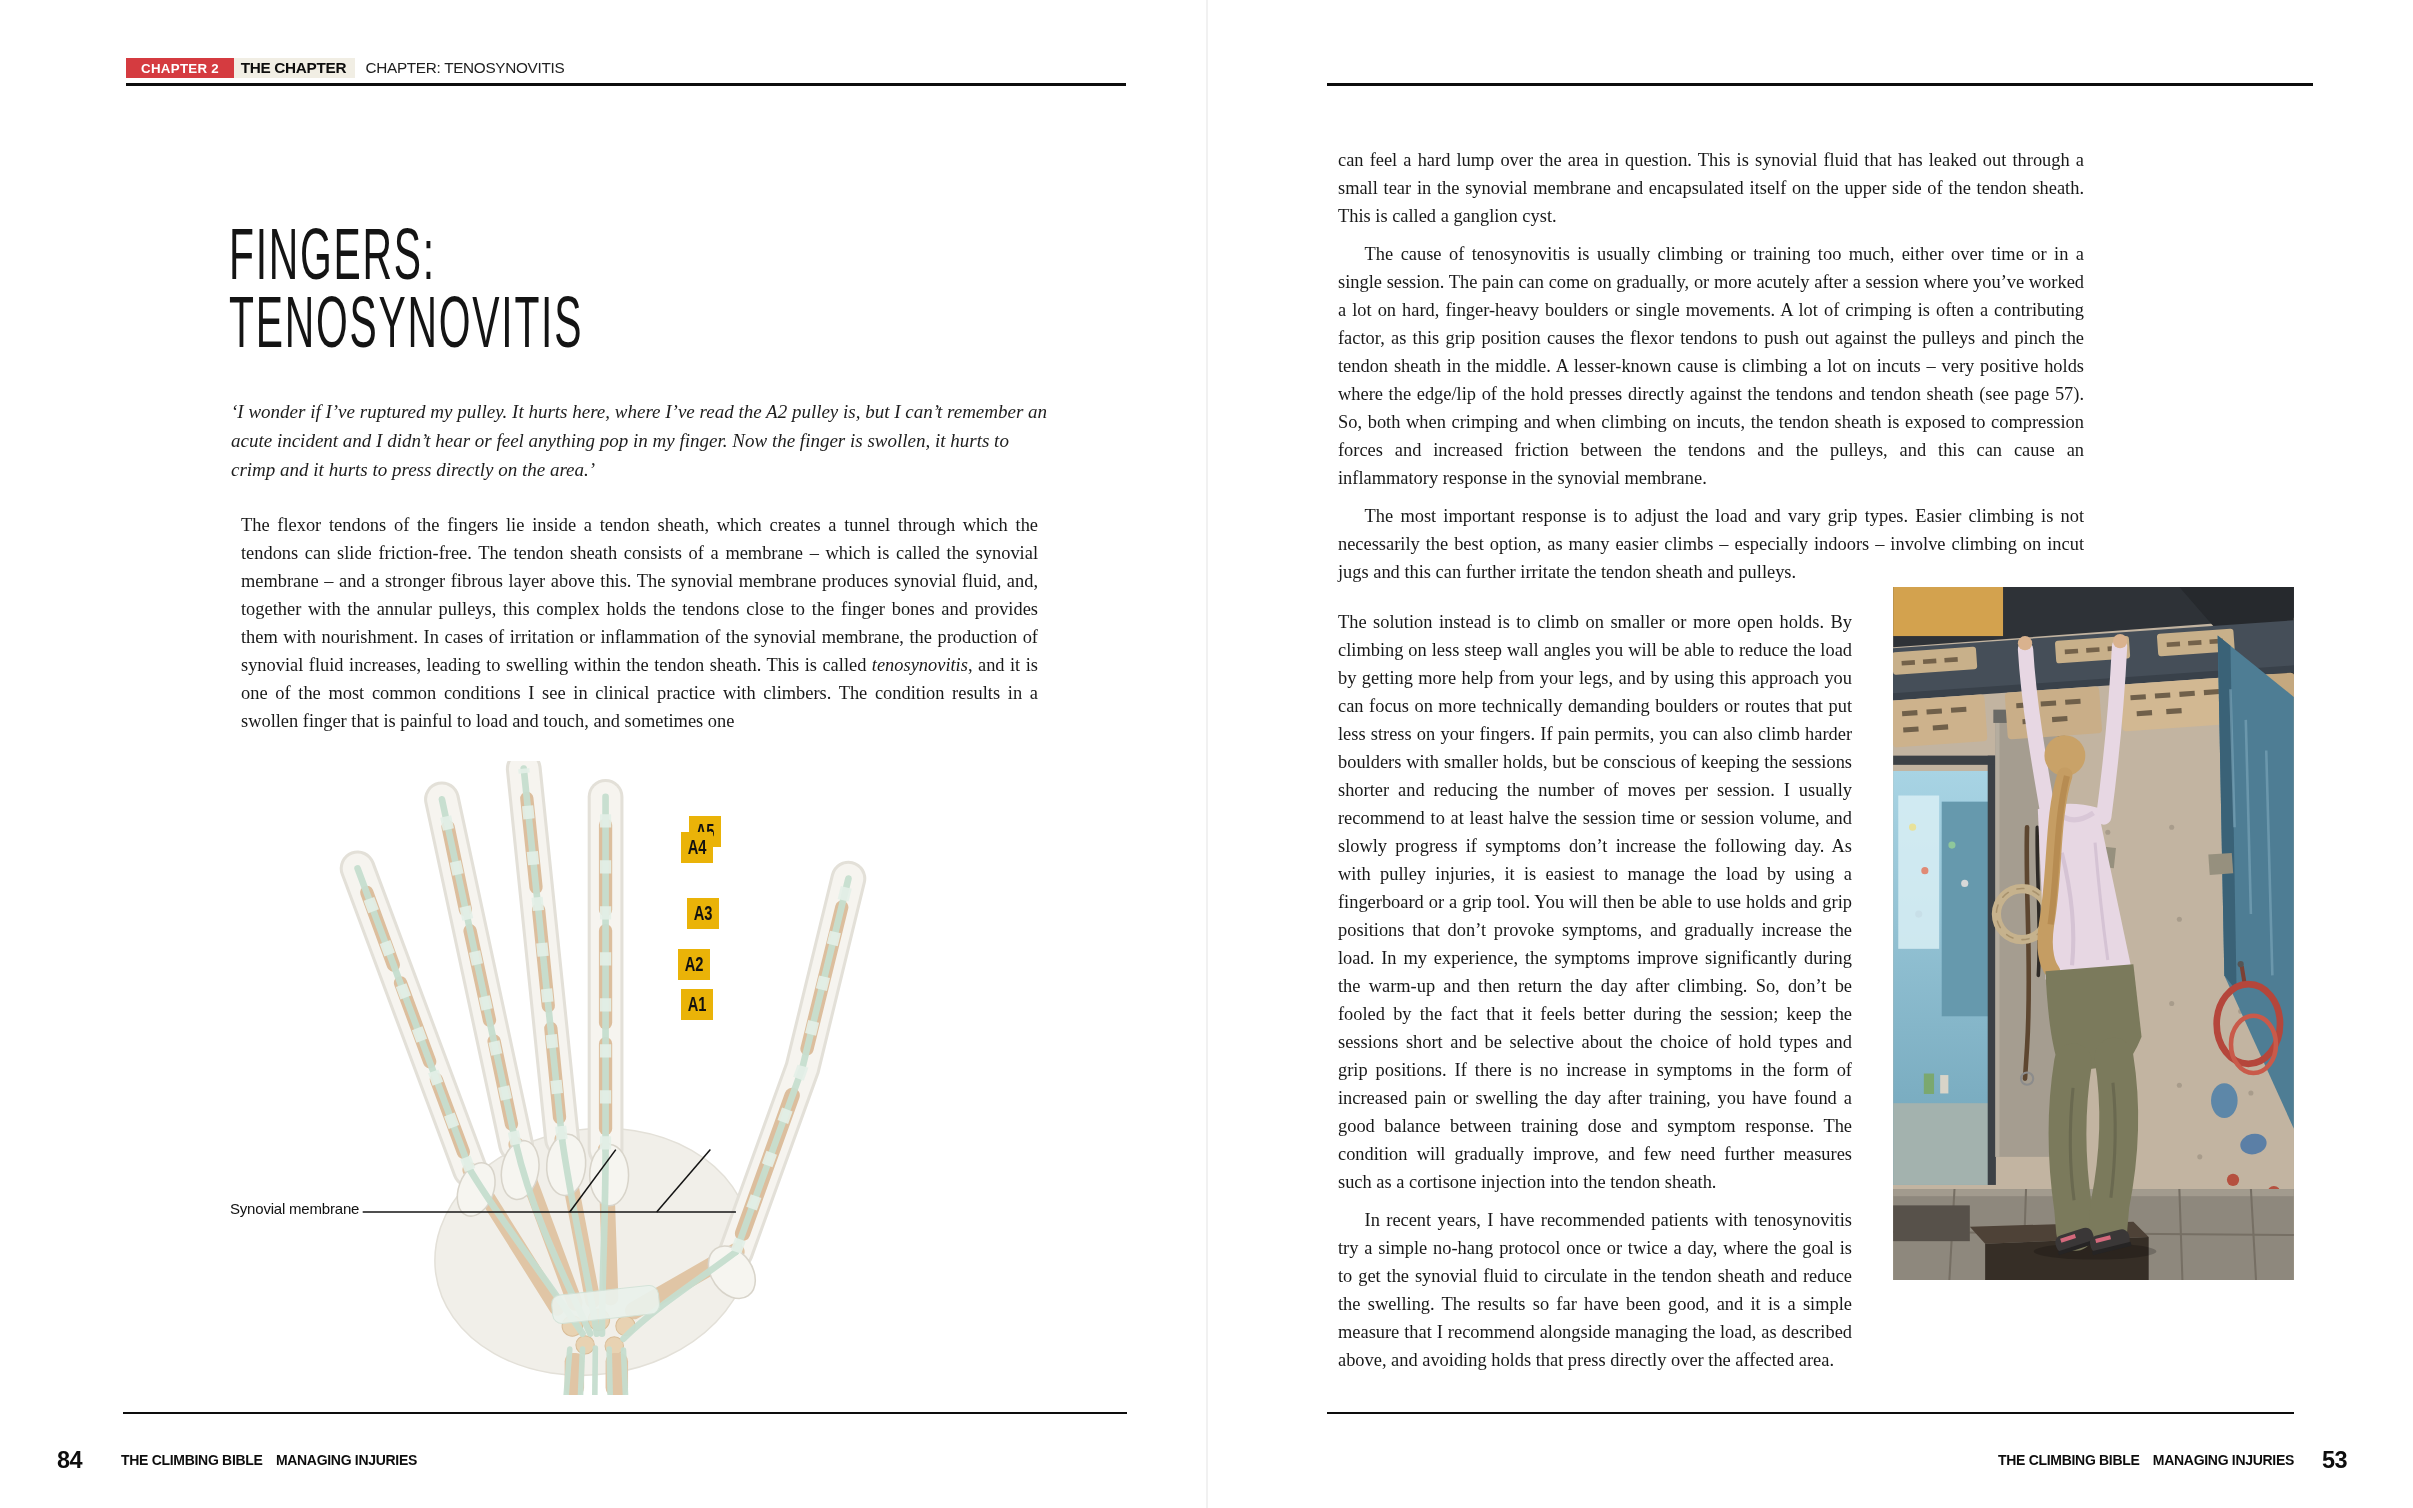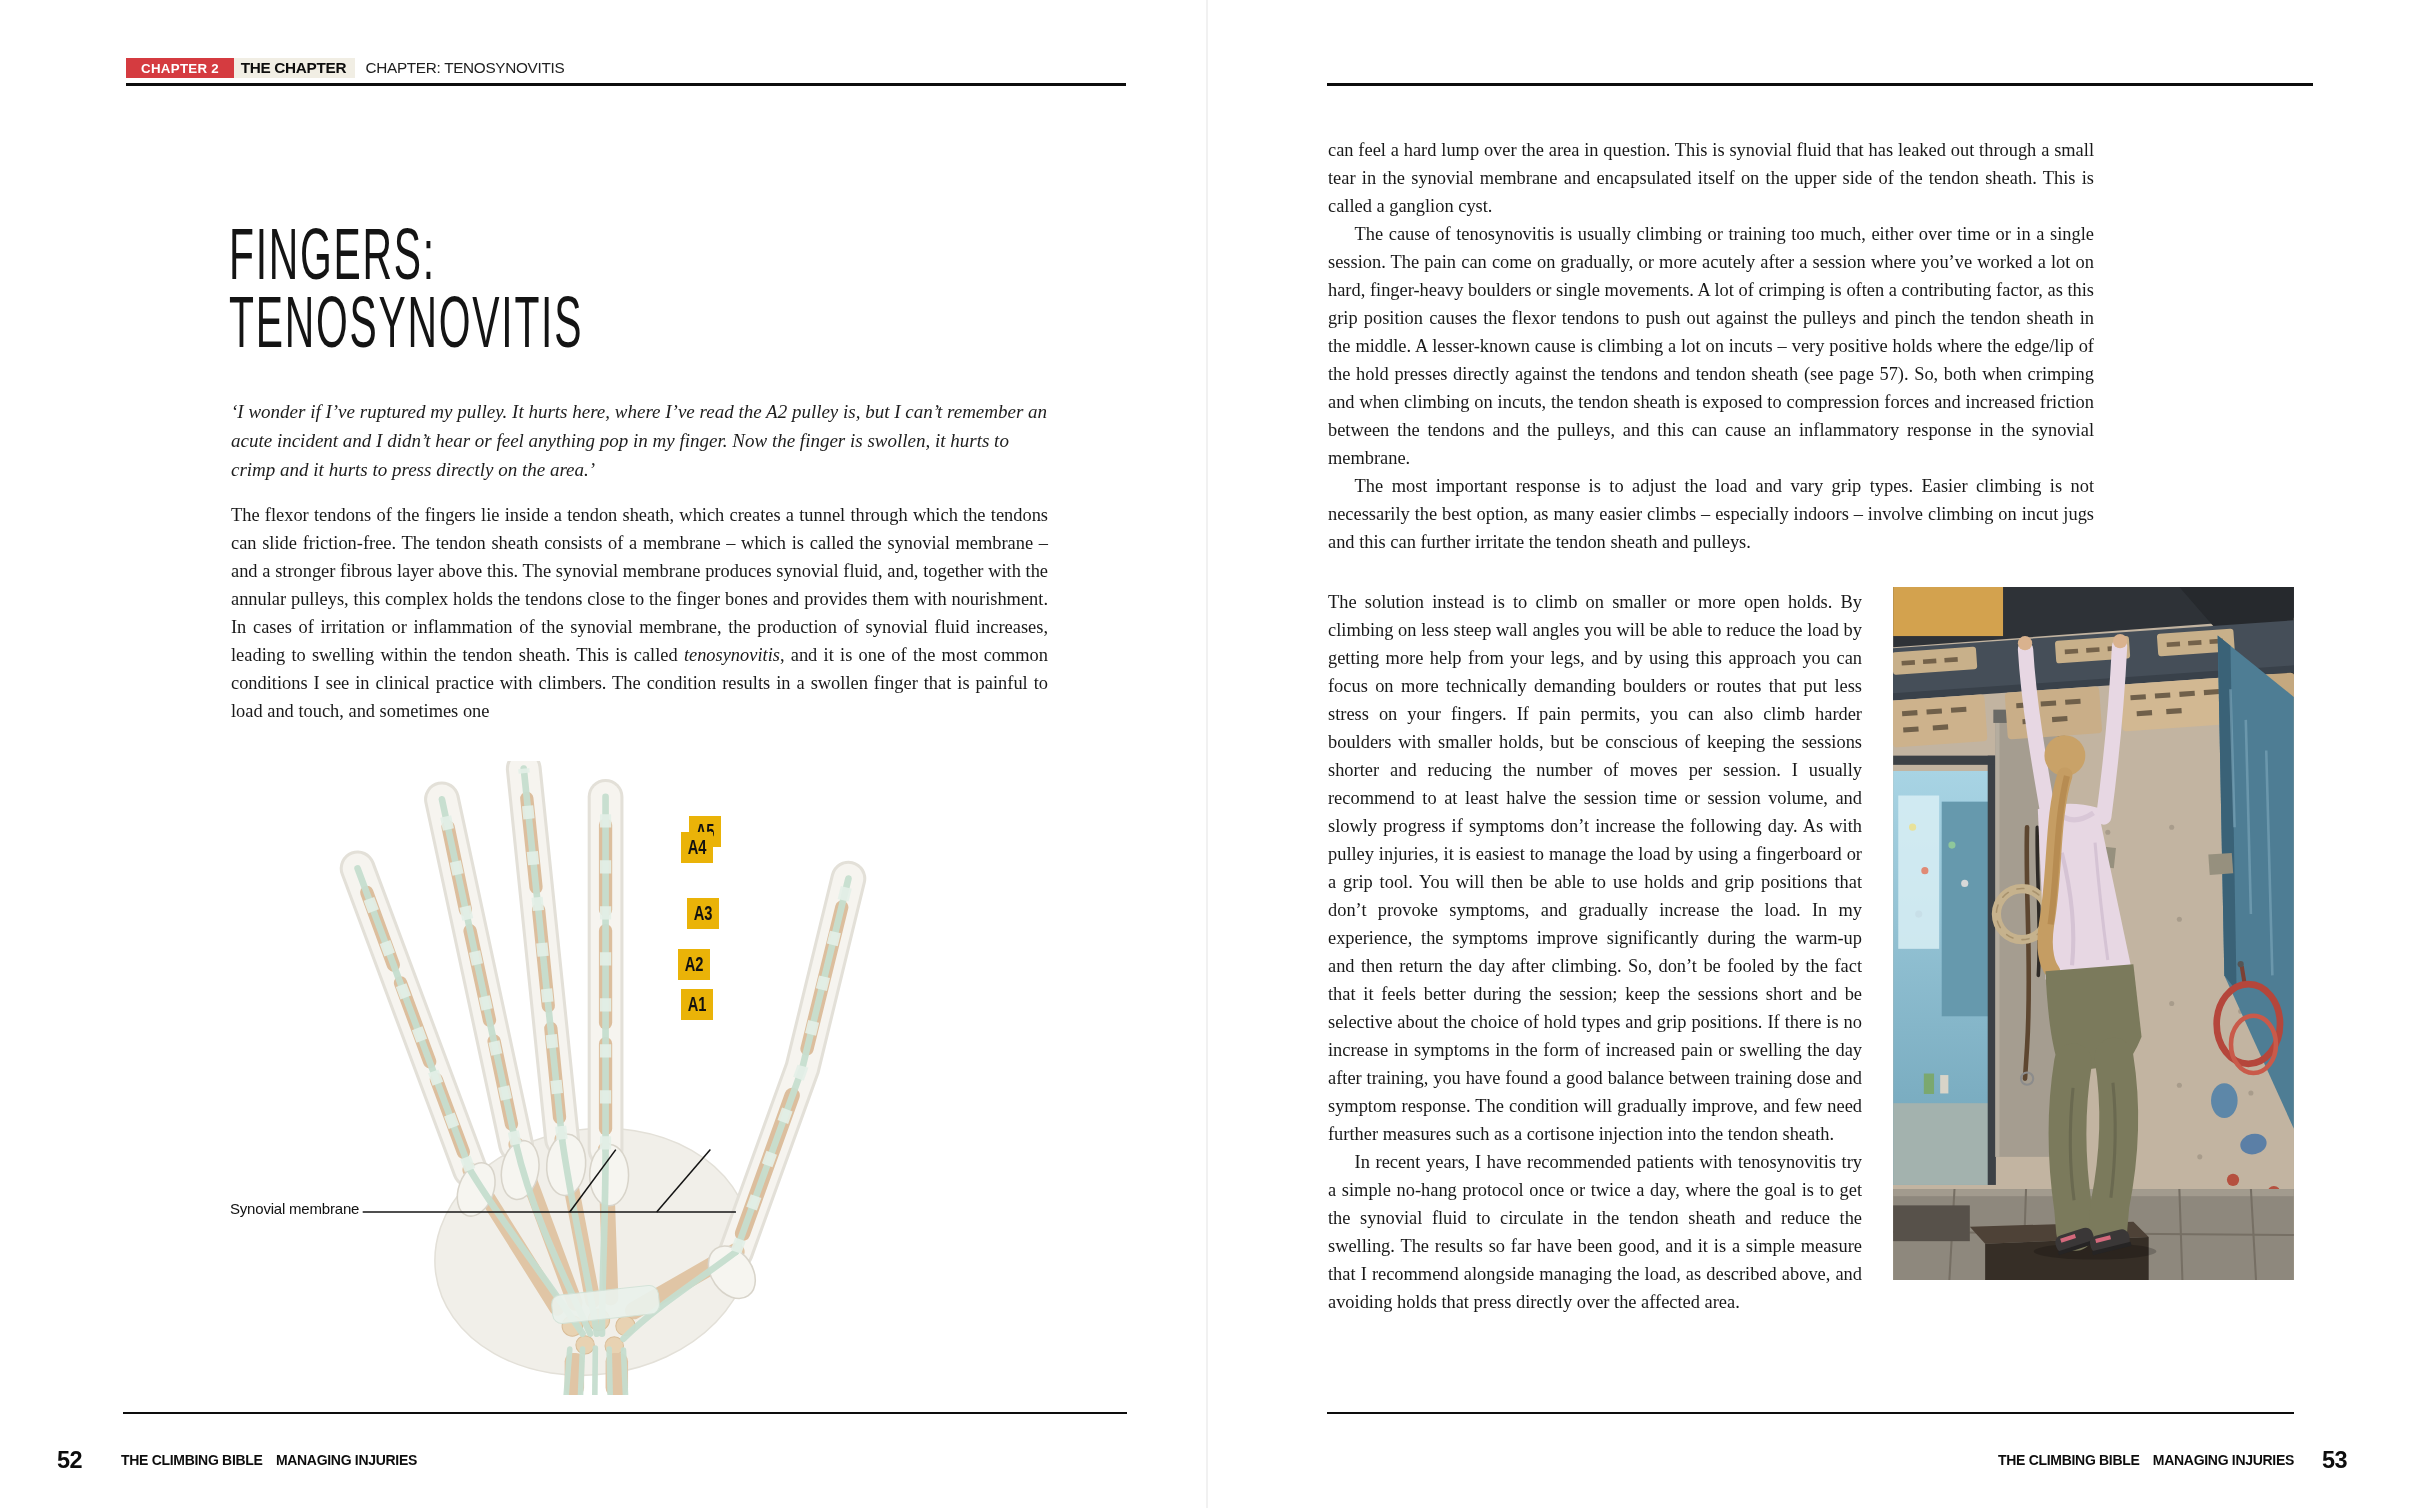--- a/index.html
+++ b/index.html
@@ -18,21 +18,21 @@
        font-size:15.3px;font-weight:400;letter-spacing:-0.3px;}
   .rule{background:#0d0d0d;}
 
   
   .title{left:229px;top:220px;color:#141414;font-family:"Liberation Sans",sans-serif;
          font-weight:400;font-size:73px;line-height:68px;letter-spacing:3.1px;
          transform:scaleX(.56);transform-origin:0 0;white-space:nowrap;}
 
   .quote{left:231px;top:397px;width:817px;font-style:italic;font-size:19px;line-height:29px;color:#1d1d1d;}
   .body{font-size:18.4px;line-height:28px;text-align:justify;color:#191919;}
-  .body p{margin:0;}
+  .body p{margin:10px;}
   .body p.ind{text-indent:26.6px;}
   .lbody{left:231px;top:501px;width:817px;}
 
   
   .rflow{left:1328px;top:136px;width:766px;}
   .rp-wide{min-height:452px;}
   .rp-narrow{width:534px;}
 
   
   .plabel{width:32px;height:31px;background:#eab308;display:flex;align-items:center;justify-content:center;
@@ -390,21 +390,21 @@
           <rect x="398" y="1270" width="30" height="8" fill="#d4697c"></rect>
         </g>
       </g>
     </svg>
   </div>
 
 
   <div class="abs rule" style="left:123px;top:1412px;width:1004px;height:2px;"></div>
   <div class="abs rule" style="left:1327px;top:1412px;width:967px;height:2px;"></div>
 
-  <div class="abs folio" style="left:57px;top:1447px;">52</div>
+  <div class="abs folio" style="left:57px;top:1447px;">84</div>
   <div class="abs foot" style="left:121px;top:1452px;">
     <span>THE CLIMBING BIBLE</span><span class="gap"></span><span>MANAGING INJURIES</span>
   </div>
   <div class="abs foot" style="left:1686px;top:1452px;width:608px;text-align:right;">
     <span>THE CLIMBING BIBLE</span><span class="gap"></span><span>MANAGING INJURIES</span>
   </div>
   <div class="abs folio" style="left:2322px;top:1447px;">53</div>
 
   <div class="abs seam"></div>
 </div>

